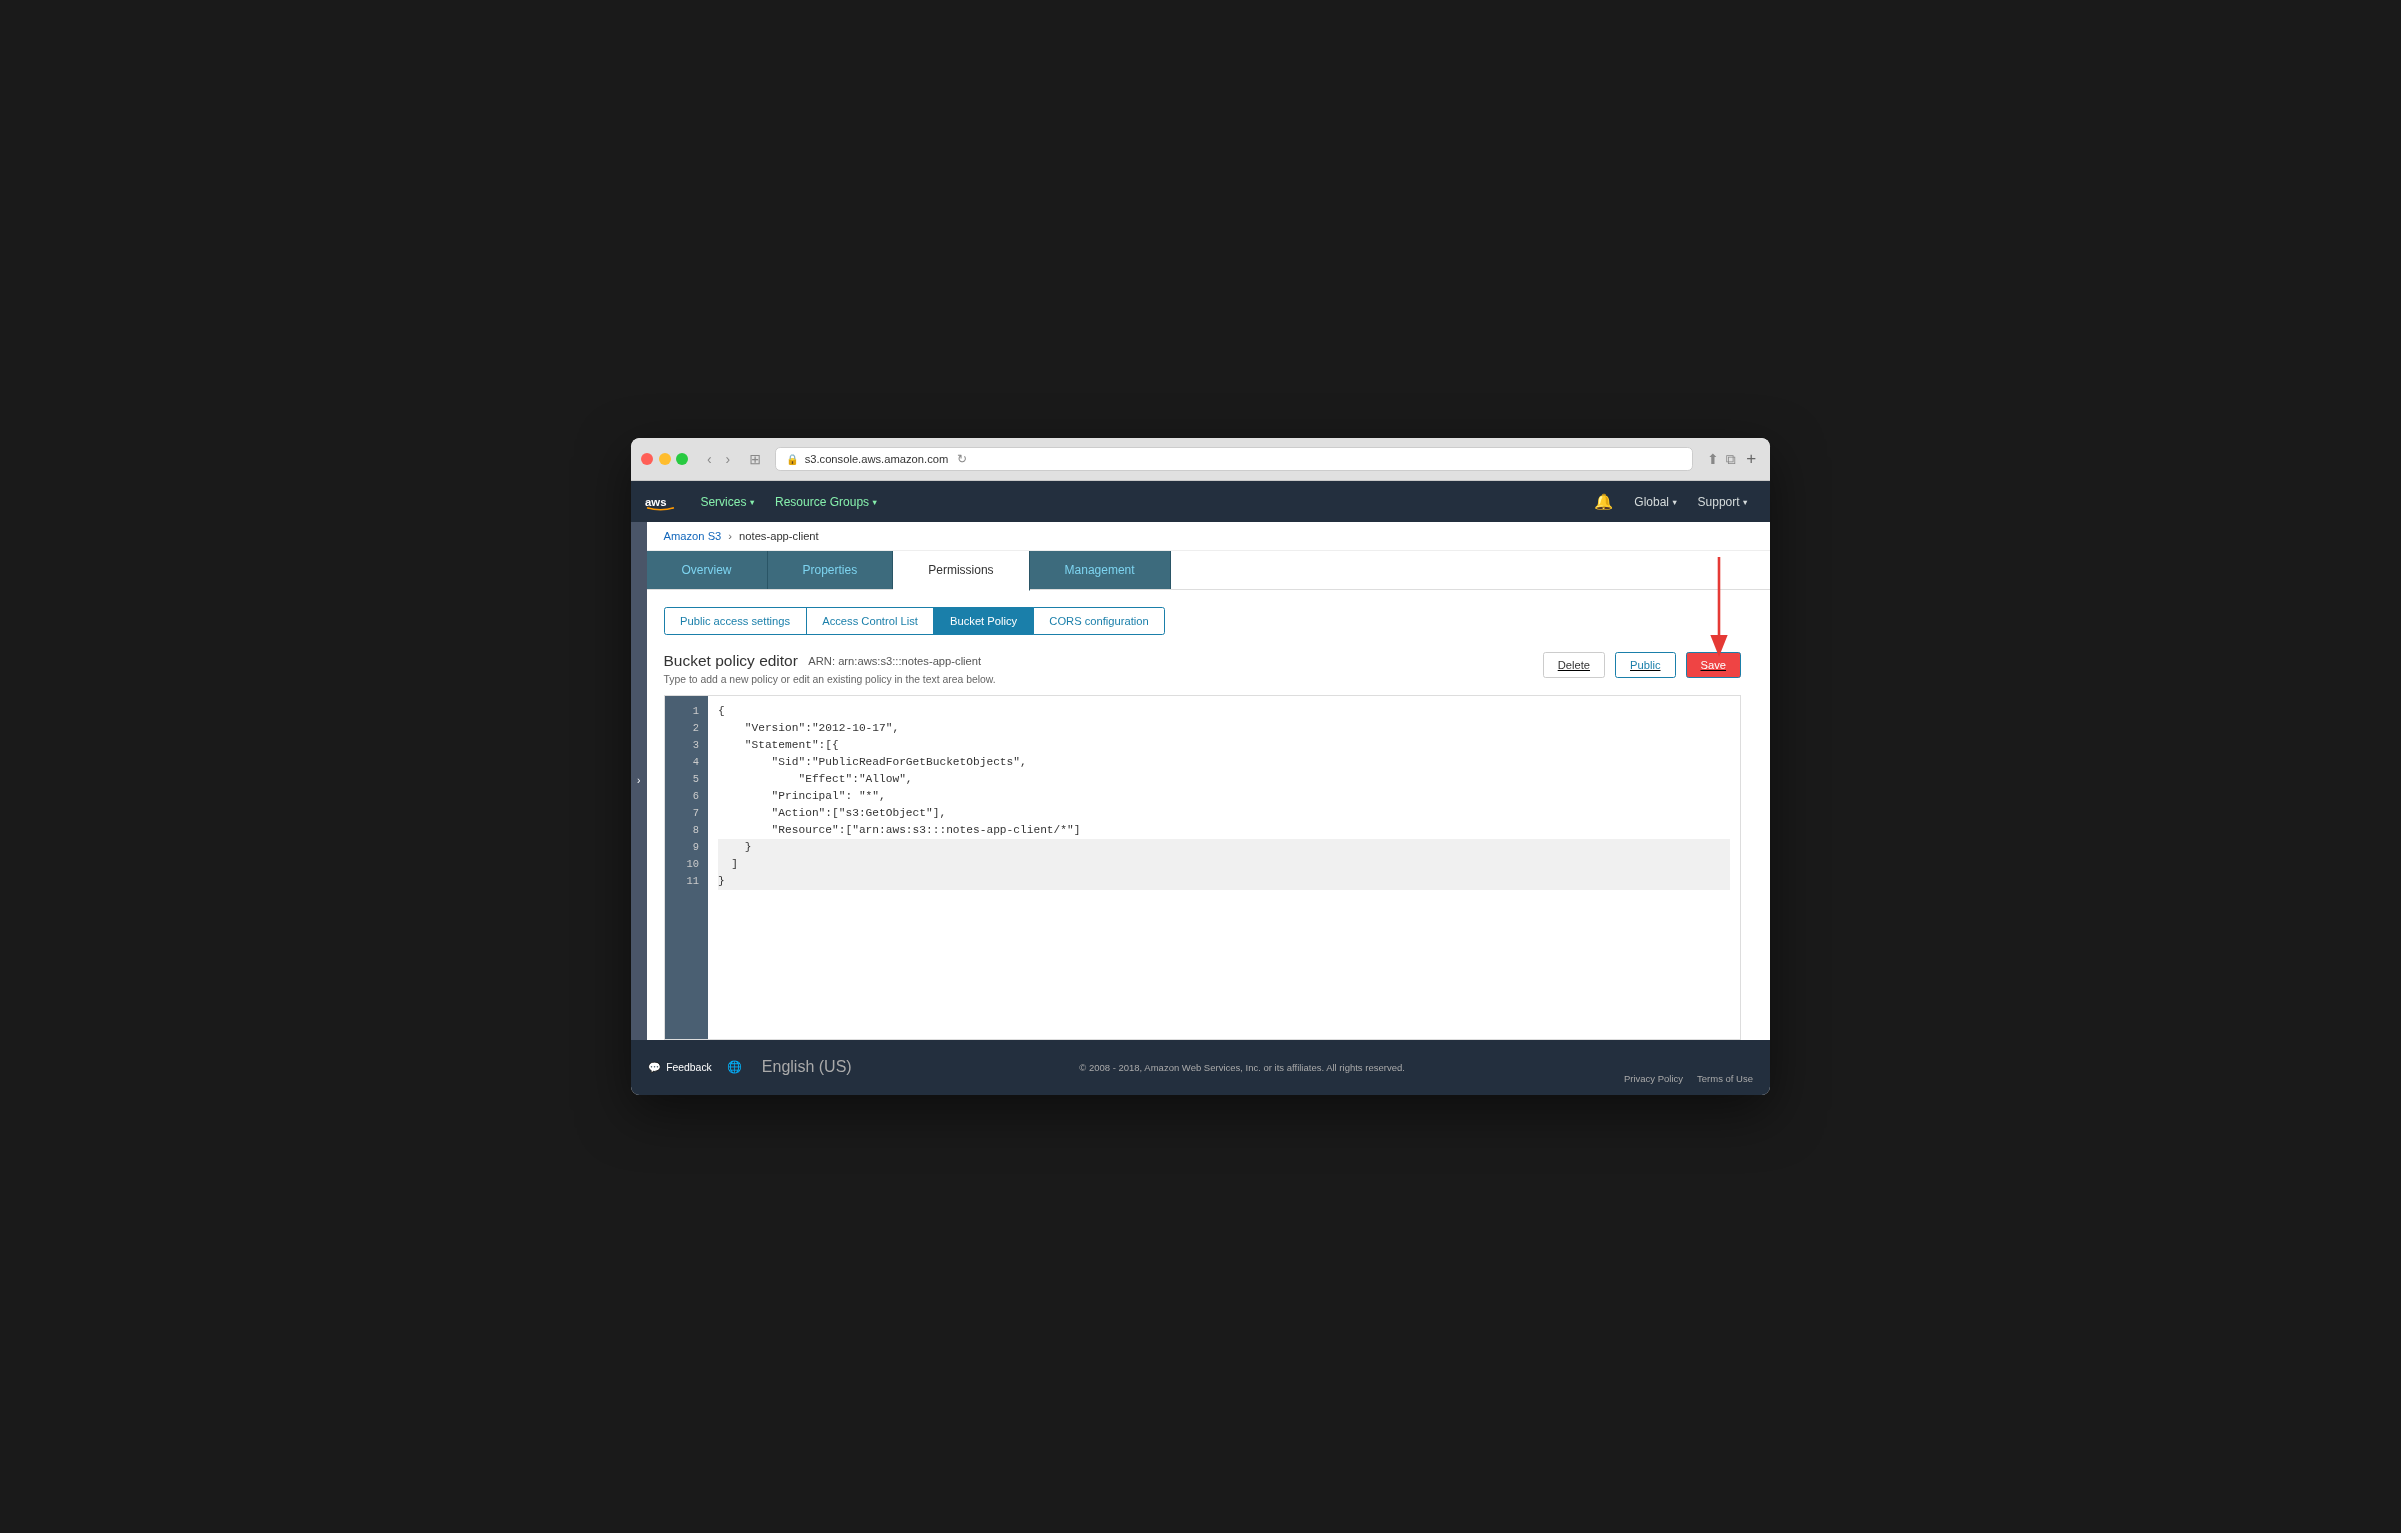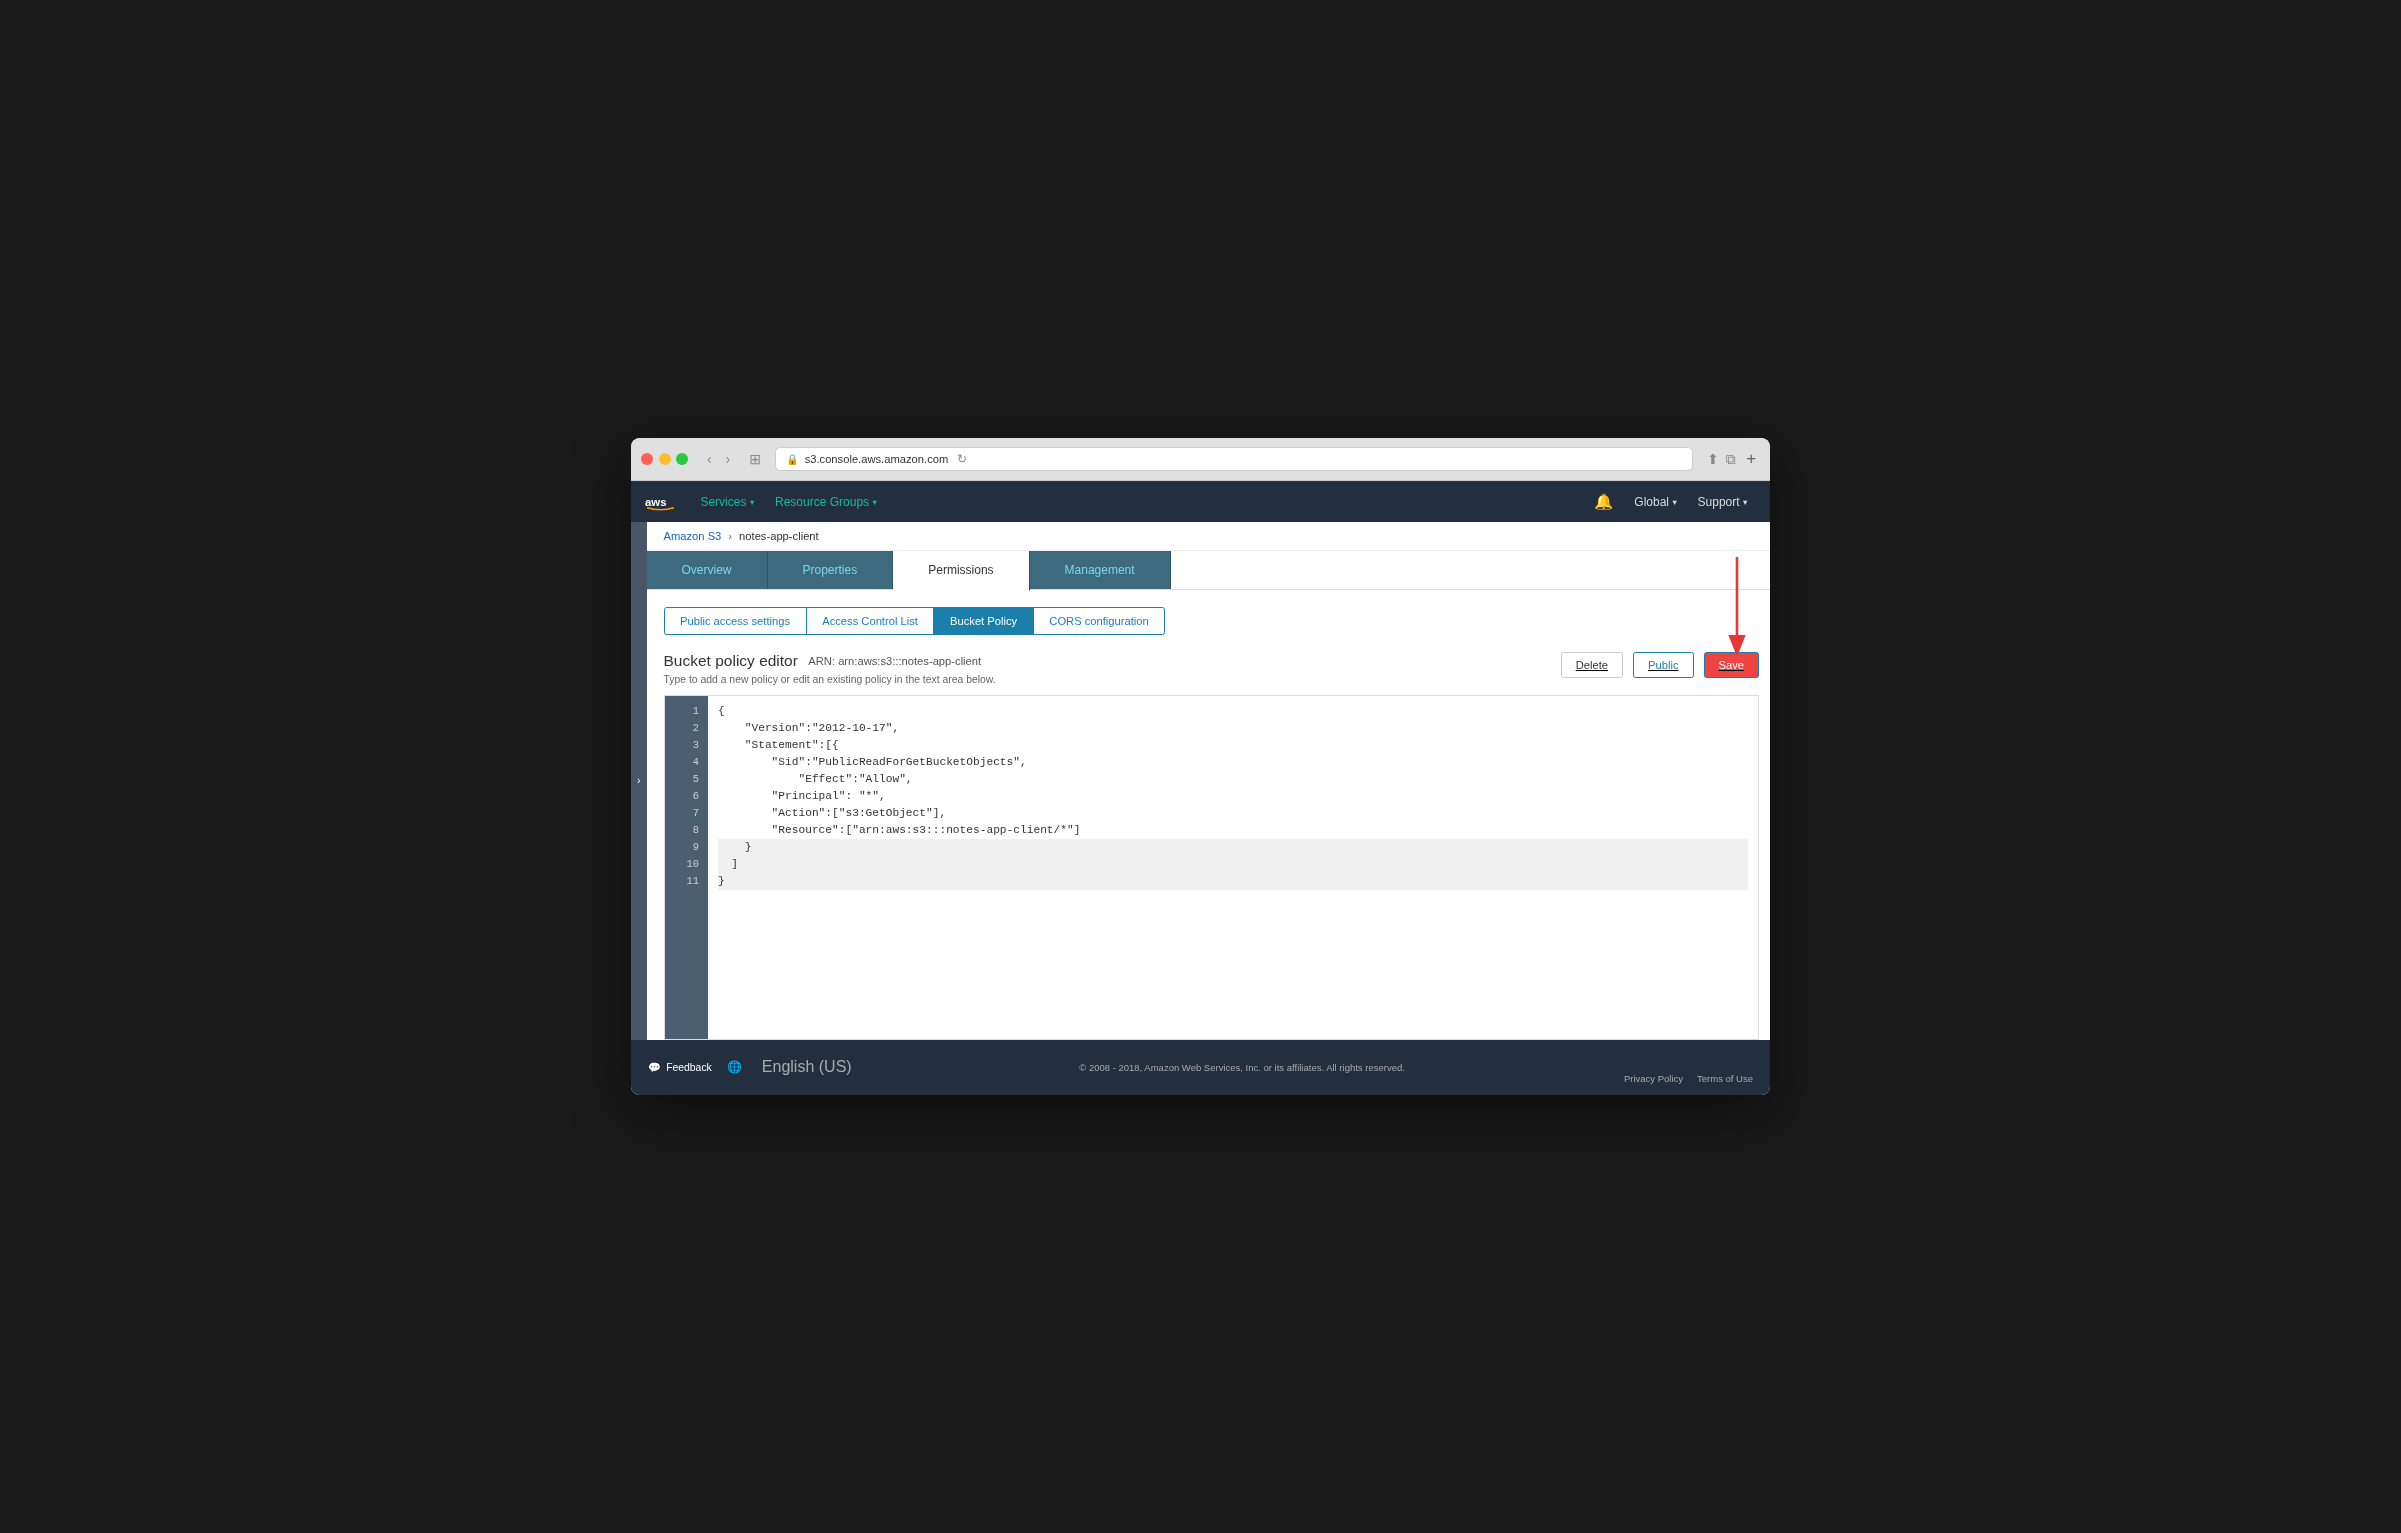--- a/index.html
+++ b/index.html
@@ -110,21 +110,21 @@
       justify-content: flex-end;
     }
     .aws-logo svg { width: 31px; height: 31px; }
     .nav-menu-items {
       display: flex;
       align-items: center;
       gap: 0;
       flex: 1;
     }
     .nav-menu-item {
-      color: #14b8a6;
+      color: #86efac;
       font-size: 12px;
       padding: 12px 10.4px;
       cursor: pointer;
       display: flex;
       align-items: center;
       gap: 3.5px;
       white-space: nowrap;
     }
     .nav-right {
       display: flex;
@@ -220,21 +220,21 @@
     }
     .sub-tab-btn.active {
       background: #1a7faa;
       color: white;
     }
     .sub-tab-btn:first-child { border-radius: 2.6px 0 0 2.6px; }
     .sub-tab-btn:last-child { border-radius: 0 2.6px 2.6px 0; }
 
     
     .policy-editor-section {
-      padding: 17px 11px 0 17px;
+      padding: 17px 29px 0 17px;
     }
     .policy-editor-header {
       display: flex;
       justify-content: space-between;
       align-items: flex-start;
       margin-bottom: 10.4px;
     }
     .policy-editor-title-area h2 {
       font-size: 15.5px;
       font-weight: 400;

